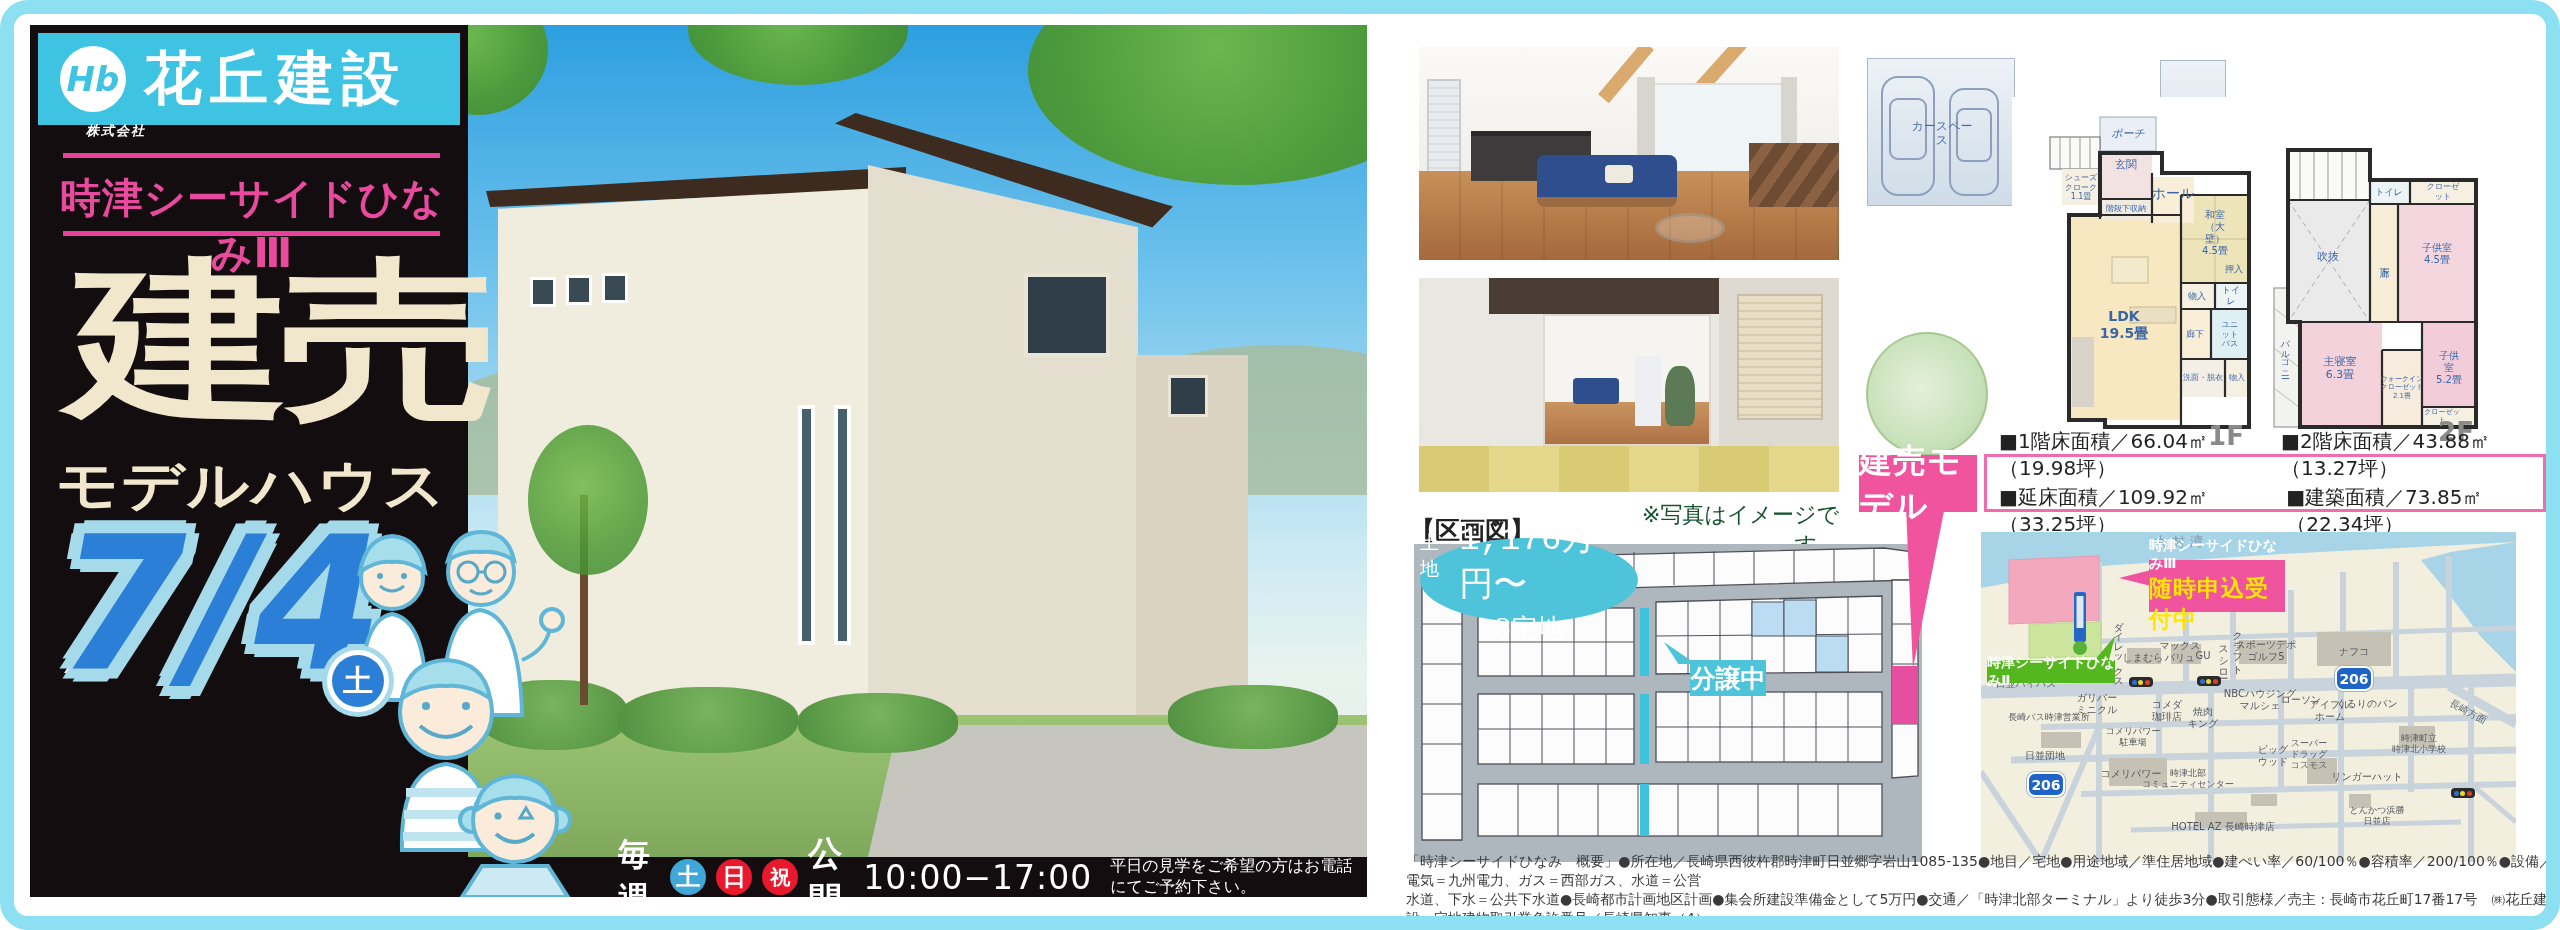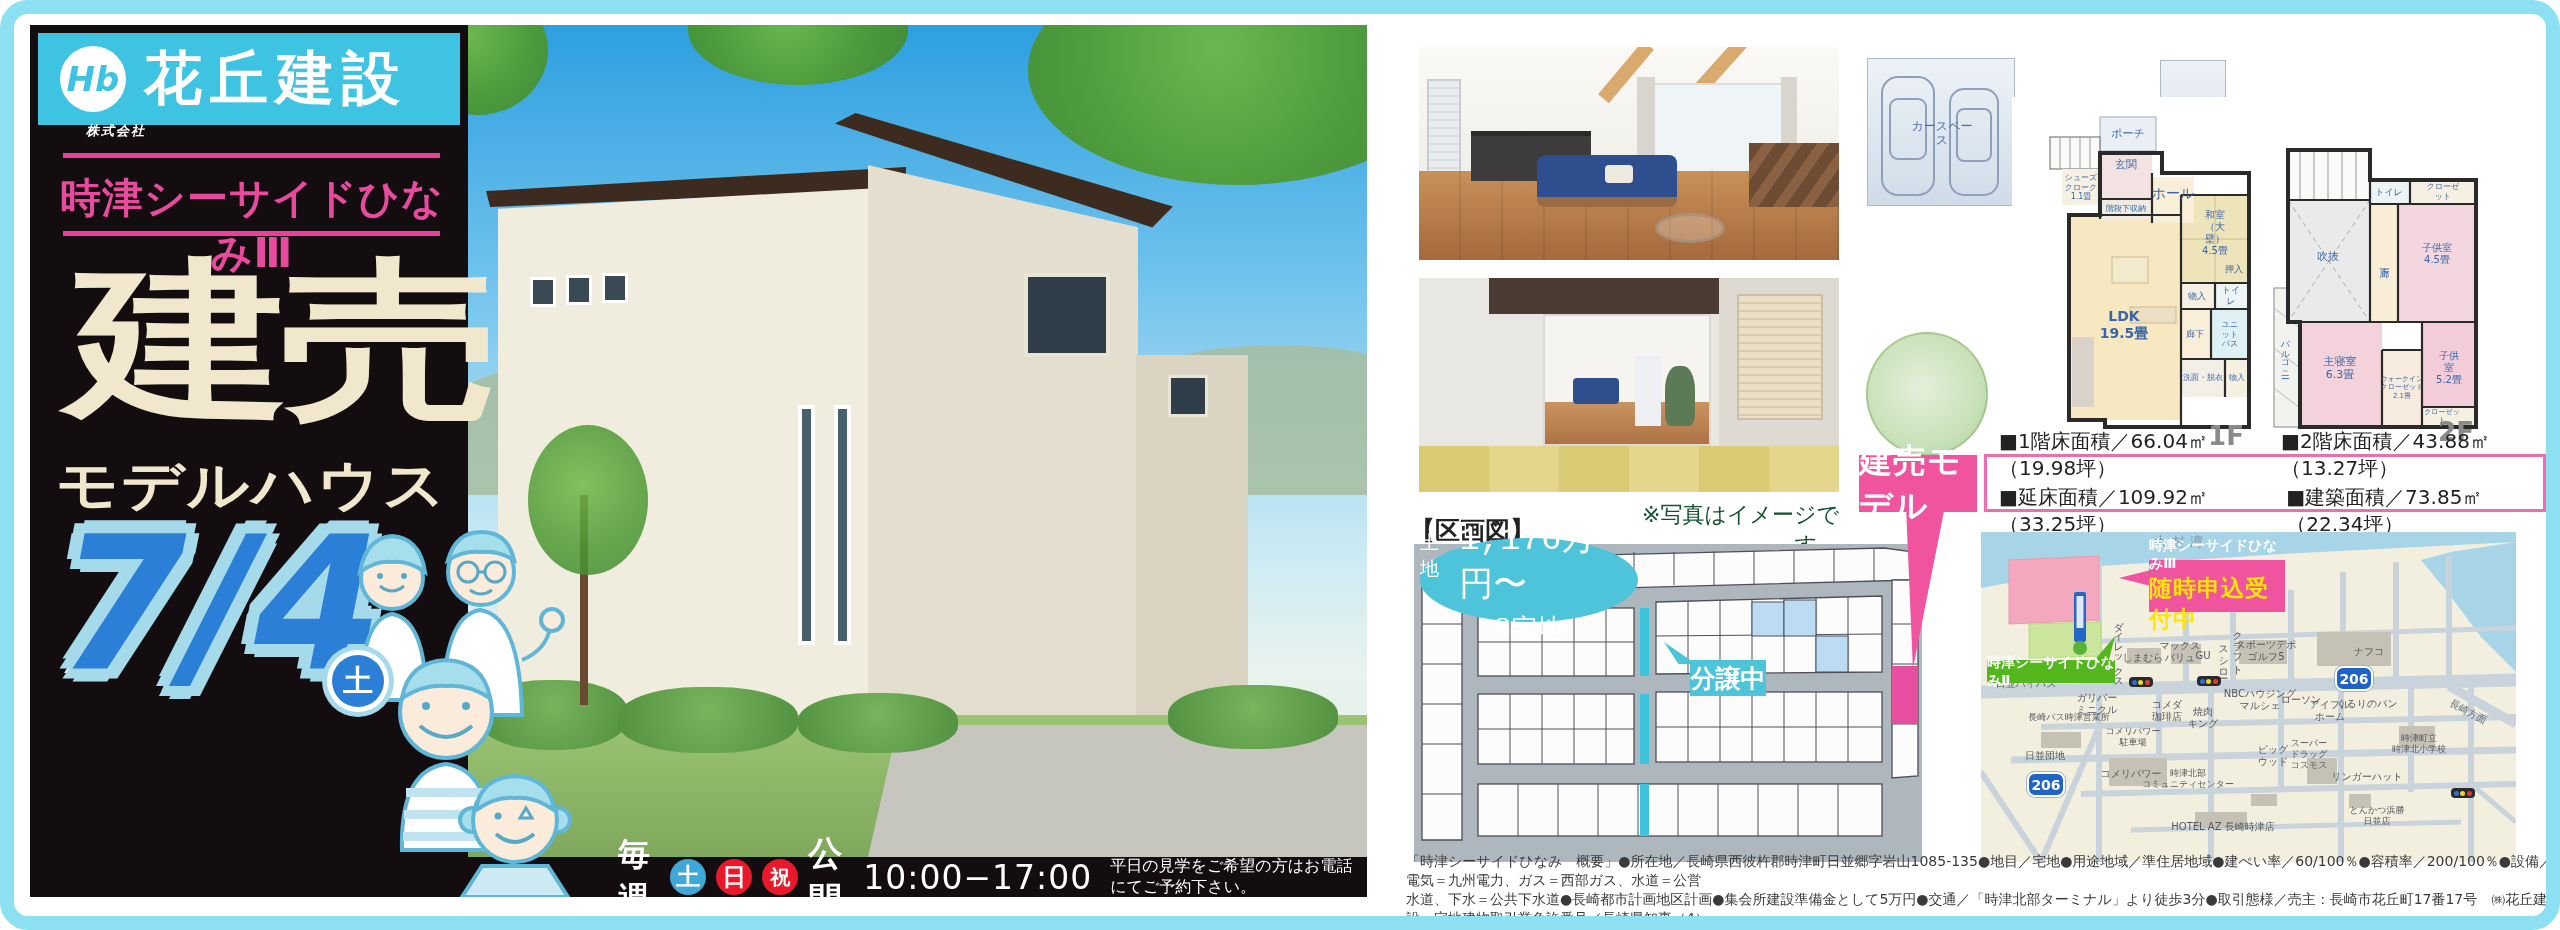--- a/index.html
+++ b/index.html
@@ -259,21 +259,21 @@
         <line x1="169" y1="262" x2="237" y2="262"></line>
           <line x1="88" y1="102" x2="140" y2="102"></line>
         <line x1="140" y1="76" x2="140" y2="126"></line>
           <line x1="88" y1="56" x2="88" y2="122"></line>
         <line x1="203" y1="186" x2="203" y2="212"></line>
           <line x1="199" y1="212" x2="199" y2="262"></line>
         <line x1="213" y1="262" x2="213" y2="300"></line>
           <line x1="169" y1="98" x2="237" y2="98"></line>
       </g>
     </svg>
-    <span class="room-lbl" style="left:116px;top:37px;font-size:11px;">ポーチ</span>
+    <span class="room-lbl" style="left:116px;top:37px;font-size:11px;font-style:italic;">ポーチ</span>
     <span class="room-lbl" style="left:114px;top:68px;font-size:11px;">玄関</span>
     <span class="room-lbl" style="left:69px;top:90px;font-size:8px;">シューズ
 クローク
 1.1畳</span>
     <span class="room-lbl" style="left:114px;top:112px;font-size:8px;">階段下収納</span>
     <span class="room-lbl" style="left:161px;top:96px;font-size:14px;">ホール</span>
     <span class="room-lbl" style="left:203px;top:136px;font-size:10px;">和室（大壁）
 4.5畳</span>
     <span class="room-lbl" style="left:222px;top:172px;font-size:9px;">押入</span>
     <span class="room-lbl" style="left:185px;top:199px;font-size:9px;">物入</span>
@@ -529,35 +529,35 @@
     <span class="poi" style="left:45px;top:152px;color:#5A6A78;">日並バイパス</span>
     <span class="poi vert" style="left:137px;top:116px;">ダイレックス</span>
     <span class="poi" style="left:162px;top:126px;">しまむら</span>
     <span class="poi" style="left:199px;top:120px;">マックス
 バリュ</span>
     <span class="poi" style="left:222px;top:124px;">GU</span>
     <span class="poi vert" style="left:242px;top:124px;">スシロー</span>
     <span class="poi vert" style="left:256px;top:114px;">クラフト</span>
     <span class="poi" style="left:285px;top:119px;">スポーツデポ
 ゴルフ5</span>
-    <span class="poi" style="left:388px;top:120px;text-align:right;">ナフコ</span>
+    <span class="poi" style="left:373px;top:120px;text-align:right;">ナフコ</span>
     <span class="poi" style="left:116px;top:172px;">ガリバー
 ミニクル</span>
     <span class="poi" style="left:186px;top:179px;">コメダ
 珈琲店</span>
     <span class="poi" style="left:222px;top:186px;">焼肉
 キング</span>
     <span class="poi" style="left:279px;top:168px;">NBCハウジング
 マルシェ</span>
     <span class="poi" style="left:320px;top:168px;">ローソン</span>
     <span class="poi" style="left:349px;top:179px;">アイフル
 ホーム</span>
     <span class="poi" style="left:386px;top:172px;">くるりのパン</span>
     <span class="poi" style="left:487px;top:180px;transform:translate(-50%,-50%) rotate(28deg);color:#5A6A78;">長崎方面</span>
-    <span class="poi" style="left:88px;top:185px;font-size:9px;">長崎バス時津営業所</span>
+    <span class="poi" style="left:68px;top:185px;font-size:9px;">長崎バス時津営業所</span>
     <span class="poi" style="left:152px;top:205px;font-size:9px;">コメリパワー
 駐車場</span>
     <span class="poi" style="left:64px;top:224px;">日並団地</span>
     <span class="poi" style="left:150px;top:242px;">コメリパワー</span>
     <span class="poi" style="left:207px;top:247px;font-size:9px;">時津北部
 コミュニティセンター</span>
     <span class="poi" style="left:292px;top:224px;">ビッグ
 ウッド</span>
     <span class="poi" style="left:328px;top:222px;font-size:9px;">スーパー
 ドラッグ

